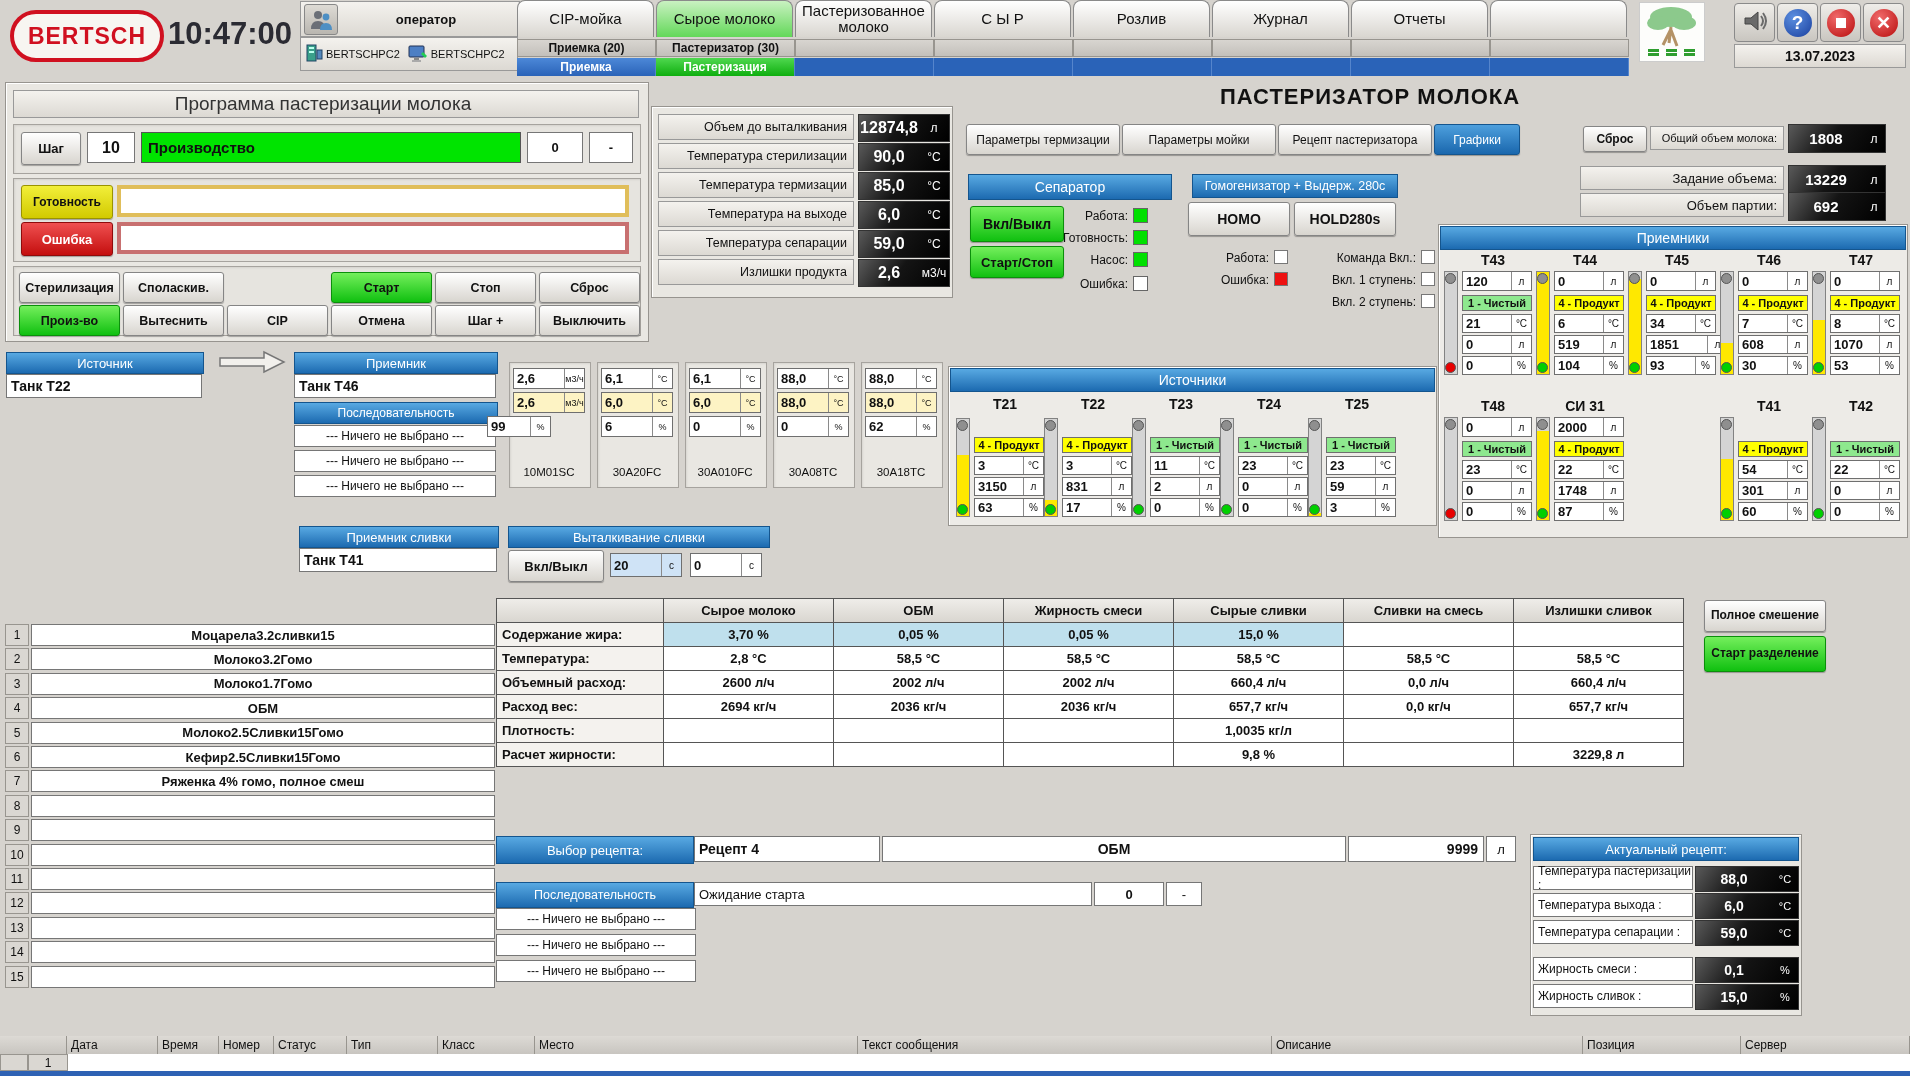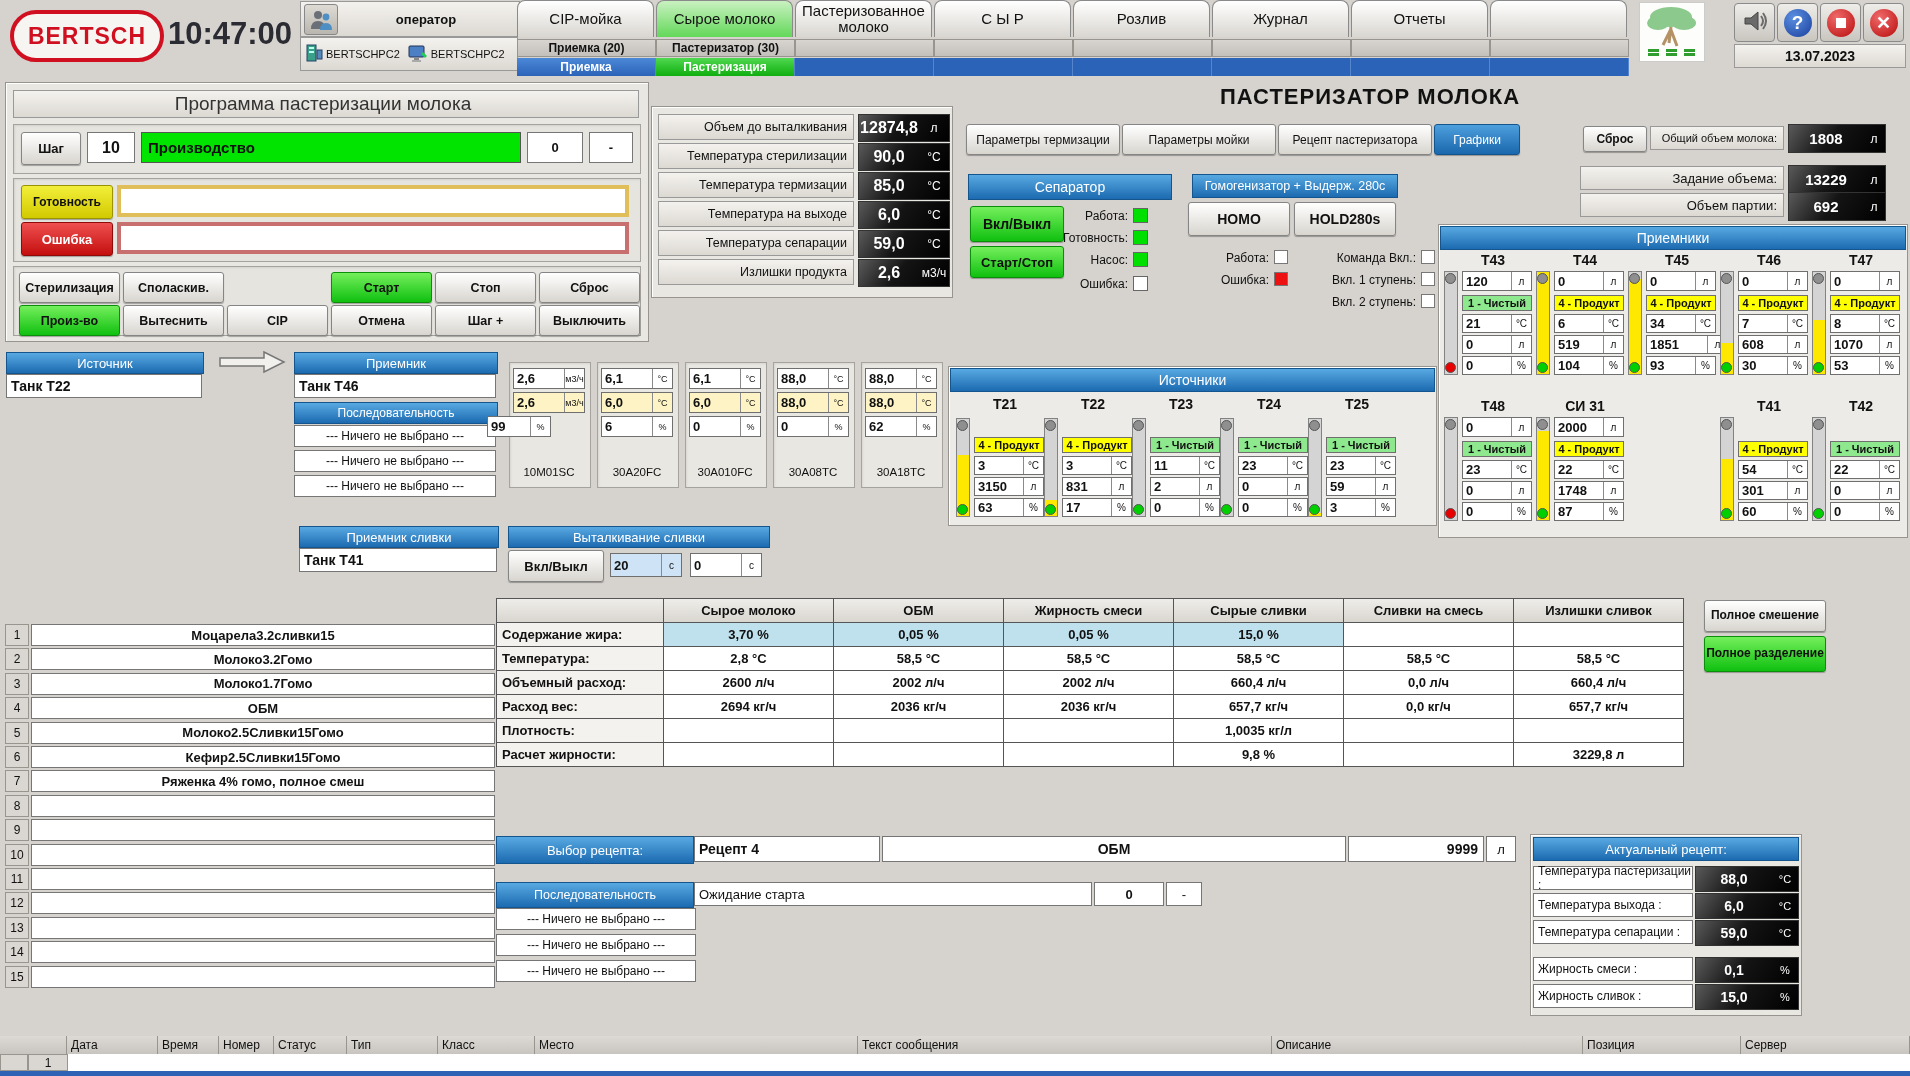--- a/index.html
+++ b/index.html
@@ -819,21 +819,21 @@
       <div class="cell lbl" style="left: 496px; top: 743px; width: 168px; height: 24px; border-left: 1px solid rgb(85, 85, 85);">Расчет жирности:</div>
       <div class="cell val" style="left: 664px; top: 743px; width: 170px; height: 24px;"></div>
       <div class="cell val" style="left: 834px; top: 743px; width: 170px; height: 24px;"></div>
       <div class="cell val" style="left: 1004px; top: 743px; width: 170px; height: 24px;"></div>
       <div class="cell val" style="left: 1174px; top: 743px; width: 170px; height: 24px;">9,8 %</div>
       <div class="cell val" style="left: 1344px; top: 743px; width: 170px; height: 24px;"></div>
       <div class="cell val" style="left: 1514px; top: 743px; width: 170px; height: 24px;">3229,8 л</div>
     </div>
   <div id="mix-buttons">
       <div class="btn" style="left: 1704px; top: 600px; width: 120px; height: 30px; font-size: 12px; white-space: normal; text-align: center; line-height: 1.1;">Полное смешение</div>
-      <div class="btn green" style="left: 1704px; top: 636px; width: 120px; height: 34px; font-size: 12px; white-space: normal; text-align: center; line-height: 1.1;">Полное разделение</div>
+      <div class="btn green" style="left: 1704px; top: 636px; width: 120px; height: 34px; font-size: 12px; white-space: normal; text-align: center; line-height: 1.1;">Старт разделение</div>
     </div>
 
   <div class="bhdr" style="left:496px;top:836px;width:196px;height:26px;">Выбор рецепта:</div>
   <div class="wfield" style="left:694px;top:836px;width:186px;height:26px;font-weight:bold;font-size:14px;padding-left:4px;">
     <span>Рецепт 4</span>
   </div>
   <div class="wfield" style="left:882px;top:836px;width:464px;height:26px;font-weight:bold;font-size:14px;justify-content:center;">
     <span>ОБМ</span>
   </div>
   <div class="wfield" style="left:1348px;top:836px;width:136px;height:26px;font-weight:bold;font-size:14px;justify-content:flex-end;padding-right:5px;">

